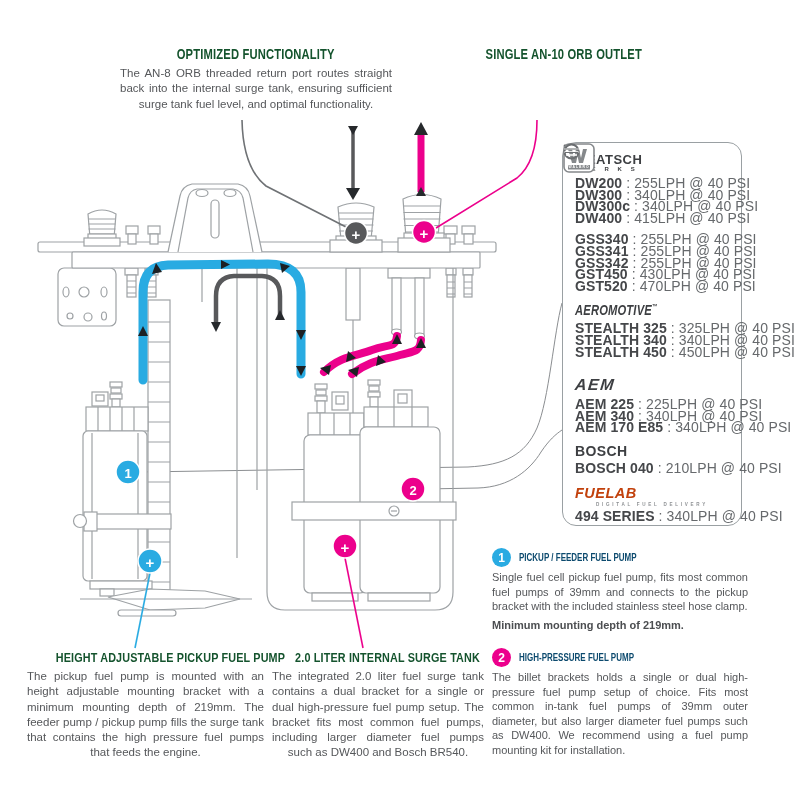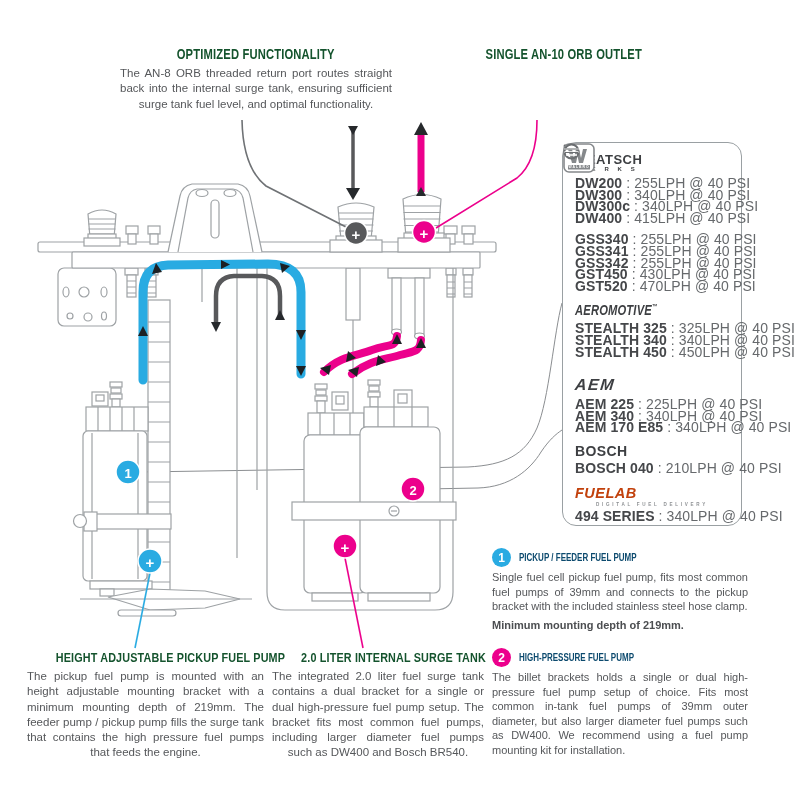--- a/index.html
+++ b/index.html
@@ -289,21 +289,21 @@
 <div class="callout" style="left:428px;top:46px;width:272px;">
   <div class="co-title"><span class="cond">SINGLE AN-10 ORB OUTLET</span></div>
 </div>
 
 <div class="callout" style="left:27px;top:650px;width:237px;">
   <div class="co-title" style="font-size:13.5px;"><span class="cond">HEIGHT ADJUSTABLE PICKUP FUEL PUMP</span></div>
   <div class="co-body">The pickup fuel pump is mounted with an height adjustable mounting bracket with a minimum mounting depth of 219mm. The feeder pump / pickup pump fills the surge tank that contains the high pressure fuel pumps that feeds the engine.</div>
 </div>
 
 <div class="callout" style="left:272px;top:650px;width:212px;">
-  <div class="co-title" style="font-size:13.5px;padding-left:6px;"><span class="cond">2.0 LITER INTERNAL SURGE TANK</span></div>
+  <div class="co-title" style="font-size:13.5px;"><span class="cond">2.0 LITER INTERNAL SURGE TANK</span></div>
   <div class="co-body">The integrated 2.0 liter fuel surge tank contains a dual bracket for a single or dual high-pressure fuel pump setup. The bracket fits most common fuel pumps, including larger diameter fuel pumps such as DW400 and Bosch BR540.</div>
 </div>
 
 <div id="panel">
 
   <div class="brand">
     <div class="dw-wrap">
       <svg width="11" height="15" viewBox="0 0 11 15">
         <g fill="#5a5c5f">
               <circle cx="2" cy="3" r="1.4"></circle>

